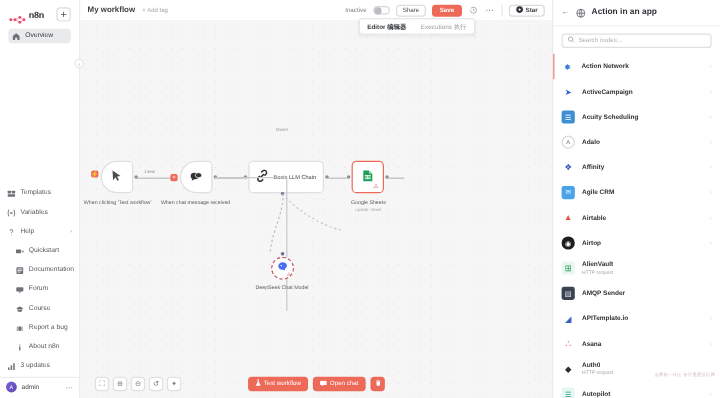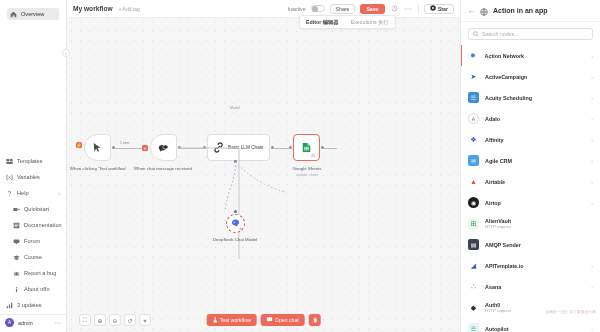--- a/index.html
+++ b/index.html
@@ -185,20 +185,36 @@
     letter-spacing: .2px;
   }
 </style>
 </head>
 <body>
 
 <div id="app">
 
   <div class="sidebar">
     <div class="sb-top">
+      <div class="sb-logo-row">
+        <div class="logo-wrap">
+          <span class="logo-mark">
+            <svg viewBox="0 0 30 14" width="15" height="9">
+              <circle cx="4" cy="7" r="2.4" fill="#ea4b71"></circle>
+              <circle cx="11" cy="7" r="2.4" fill="#ea4b71"></circle>
+              <circle cx="19" cy="3" r="2.4" fill="#ea4b71"></circle>
+              <circle cx="19" cy="11" r="2.4" fill="#ea4b71"></circle>
+              <circle cx="26" cy="7" r="2.4" fill="#ea4b71"></circle>
+              <path d="M6 7h3M13 6l4-2M13 8l4 2M21 4l3 2M21 10l3-2" stroke="#ea4b71" stroke-width="1" fill="none"></path>
+            </svg>
+          </span>
+          <span class="logo-text">n8n</span>
+        </div>
+        <div class="plus-btn">+</div>
+      </div>
 
       <div class="sb-item active">
         <span class="sb-ico">
           <svg viewBox="0 0 10 10" width="7" height="7" fill="currentColor">
               <path d="M5 1L9 4.3V9H6.3V6.4H3.7V9H1V4.3z"></path>
             </svg>
         </span>
         <span>Overview</span>
       </div>
     </div>

